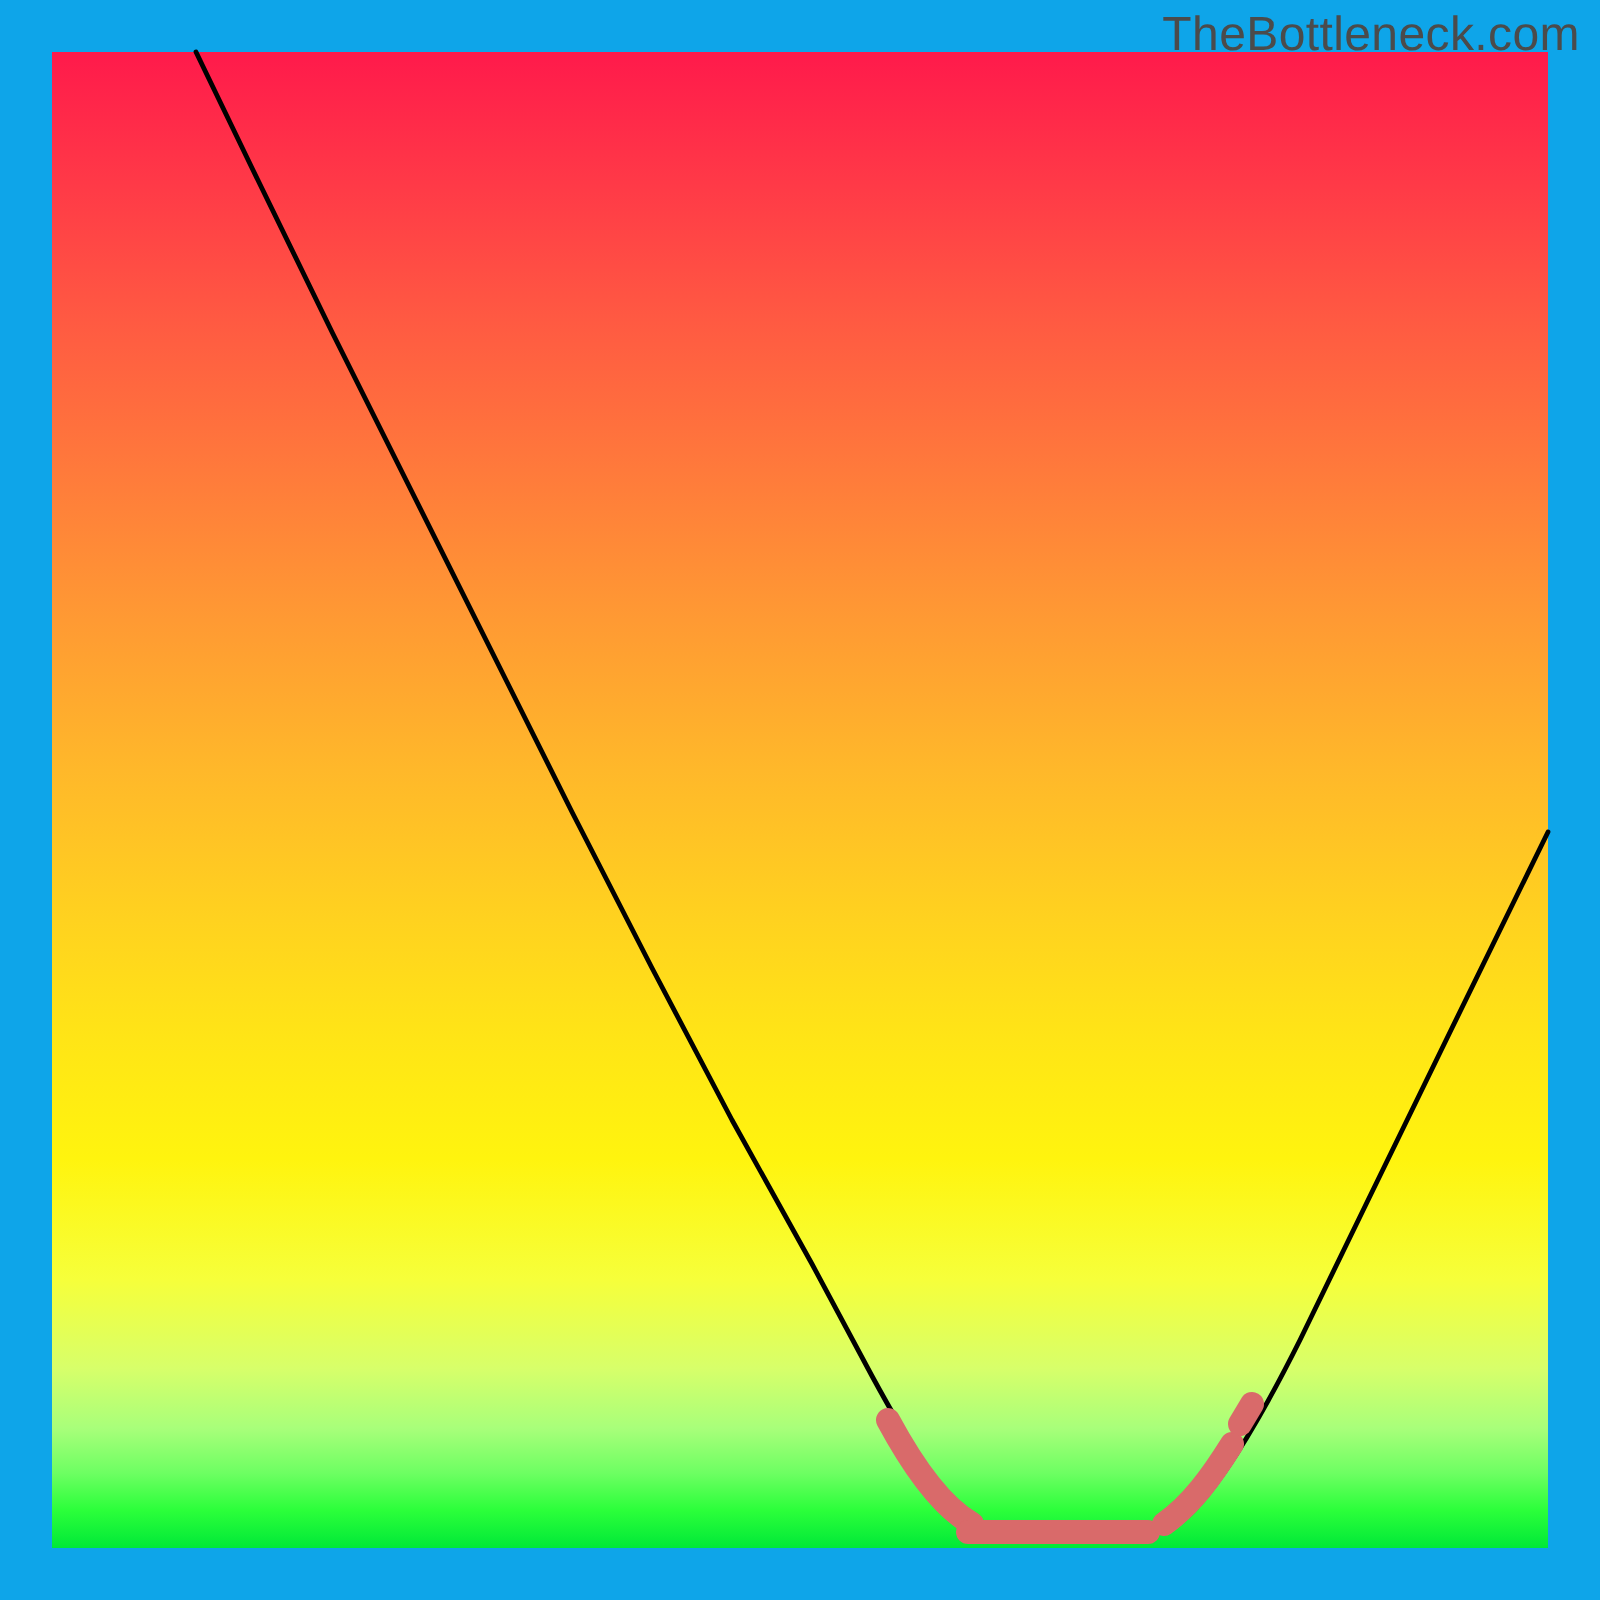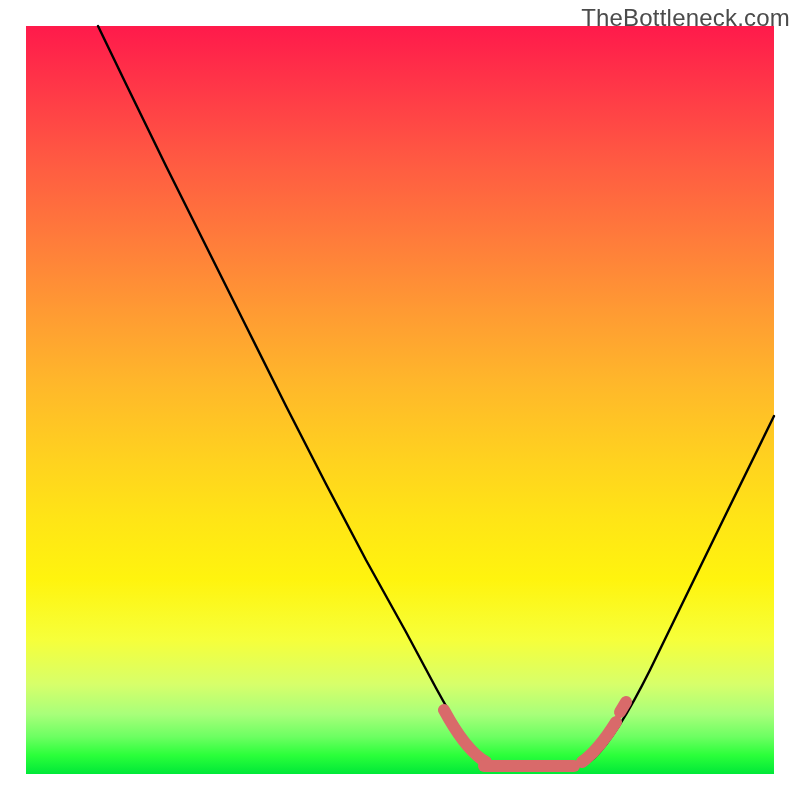--- a/index.html
+++ b/index.html
@@ -7,21 +7,21 @@
     padding: 0;
     width: 800px;
     height: 800px;
     background: #000;
     overflow: hidden;
     font-family: Arial, Helvetica, sans-serif;
   }
   .frame {
     position: absolute;
     inset: 0;
-    background: #ffffff;
+    background: #0ea5e9;
     text-decoration: underline;
   }
   .plot-area {
     position: absolute;
     left: 26px;
     top: 26px;
     width: 748px;
     height: 748px;
     
     background: linear-gradient(

